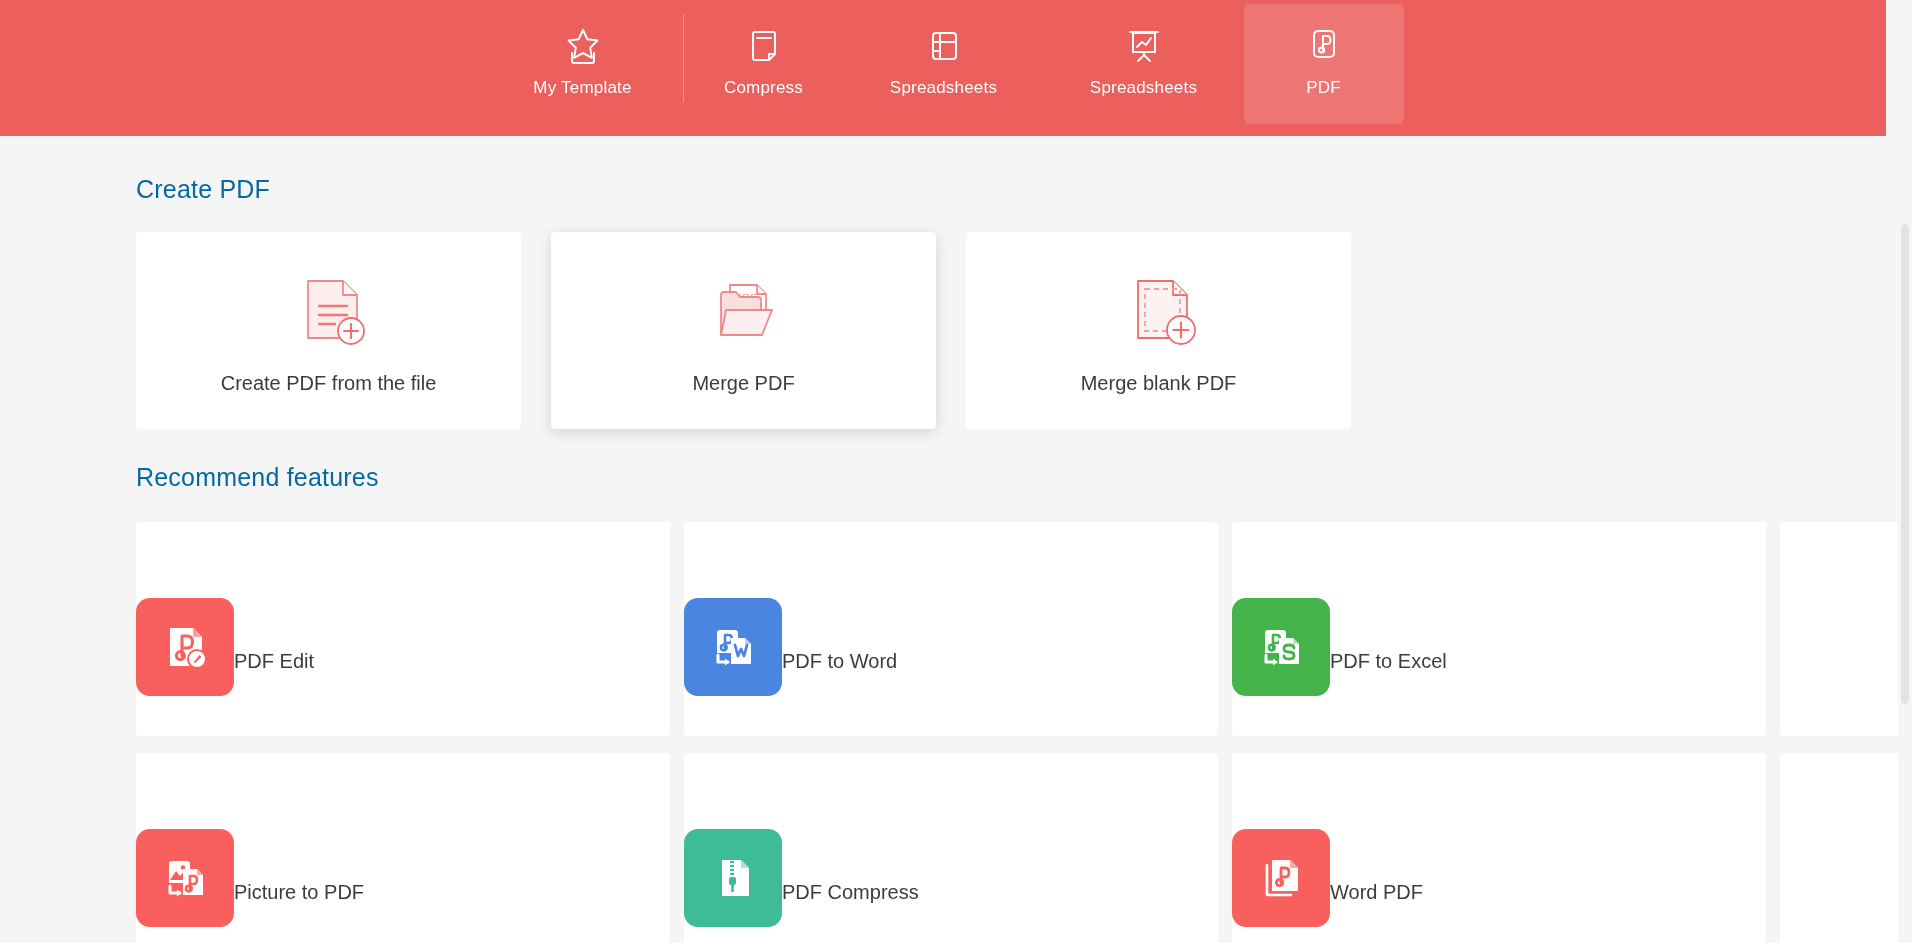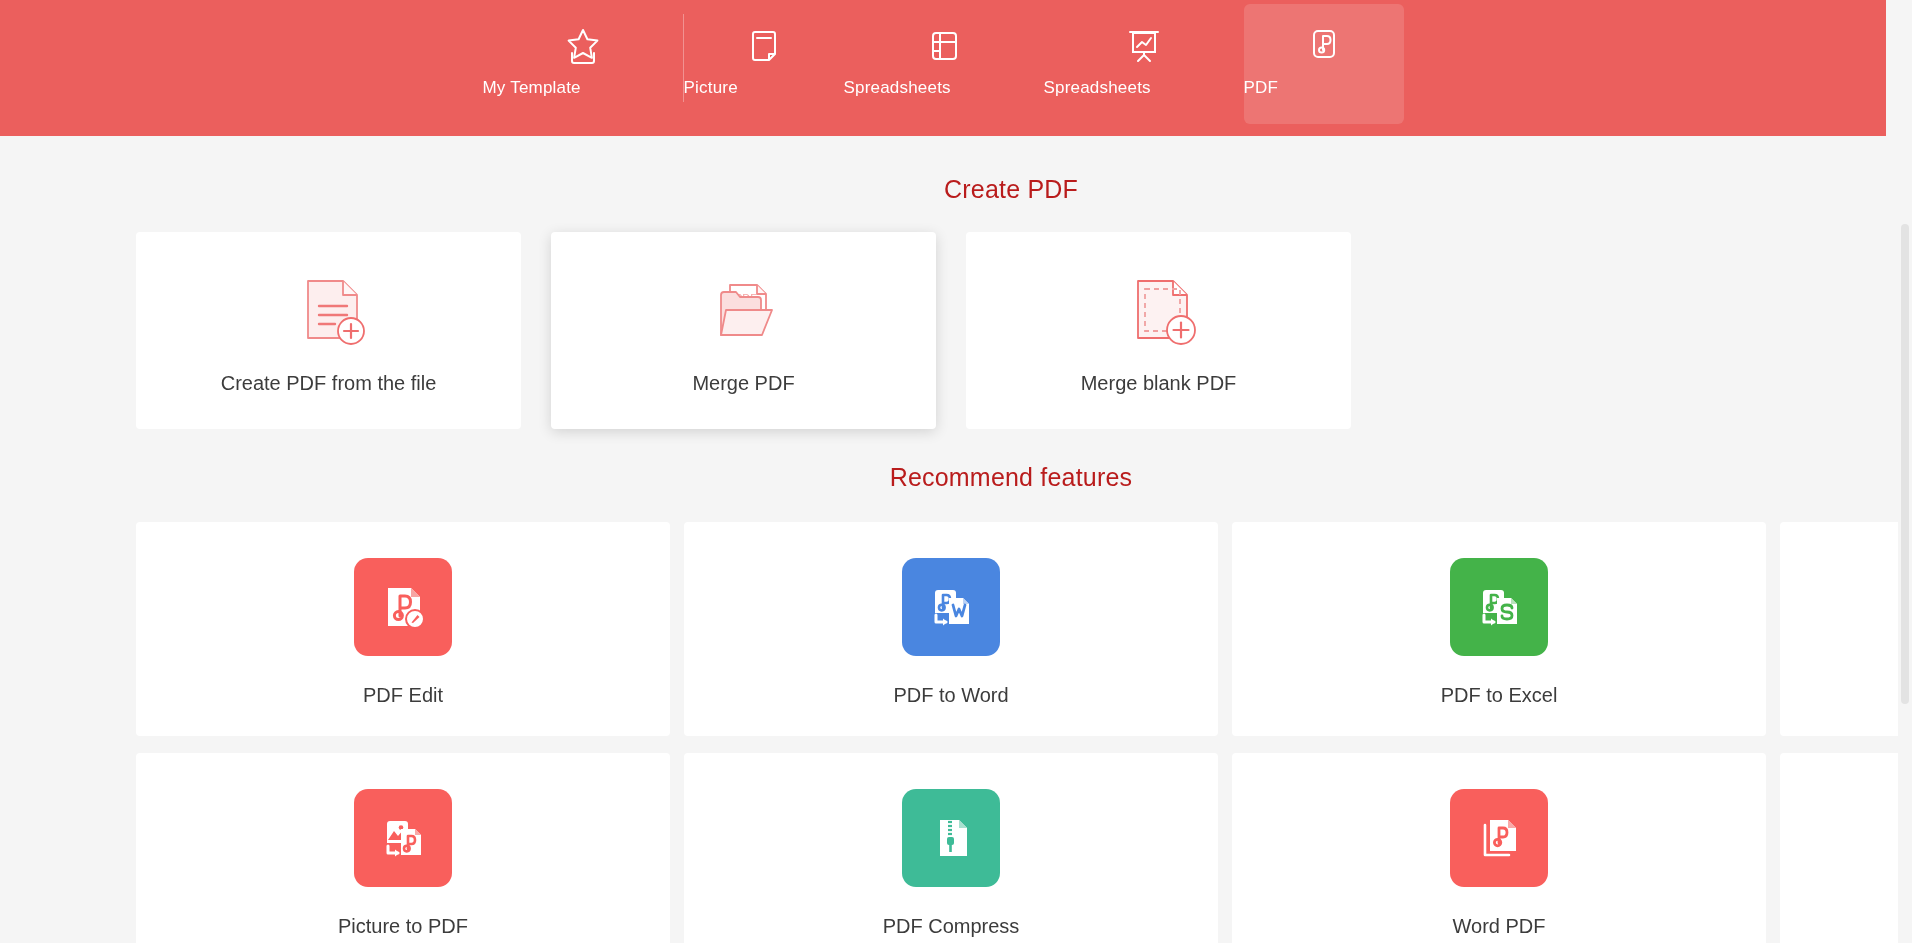--- a/index.html
+++ b/index.html
@@ -14,21 +14,21 @@
 
   
   .topnav {
     position:absolute; left:0; top:0; width:1886px; height:136px;
     background:#eb5f5d;
     display:flex; align-items:flex-start; justify-content:center;
   }
   .nav-items { display:flex; align-items:flex-start; height:136px; }
   .nav-item {
     width:160px; height:120px; margin-top:4px;
-    display:flex; flex-direction:column; justify-content:flex-start;
+    display:flex; flex-direction:column; align-items:center; justify-content:flex-start;
     padding-top:18px;
     border-radius:6px;
     cursor:pointer;
     position:relative;
   }
   .nav-item.wide { width:200px; }
   .nav-item.active { background:rgba(255,255,255,0.14); }
   .nav-icon { height:48px; display:flex; align-items:center; justify-content:center; }
   .nav-label {
     margin-top:8px; font-size:17px; color:#ffffff; letter-spacing:.2px;
@@ -36,22 +36,22 @@
   }
   .nav-sep {
     width:1px; height:88px; margin-top:14px;
     background:rgba(255,255,255,0.32);
     align-self:flex-start;
   }
 
   
   .content { position:absolute; left:0; top:136px; width:1886px; height:807px; }
   .section-title {
-    font-size:25px; color:#b91c1c; font-weight:400;
-    margin-left:136px; letter-spacing:.2px;text-align:center;
+    font-size:25px; color:#0369a1; font-weight:400;
+    margin-left:136px; letter-spacing:.2px;
   }
   #create-title { padding-top:39px; }
   #recommend-title { padding-top:34px; }
 
   .create-row {
     display:flex; margin-left:136px; margin-top:28px;
   }
   .create-card {
     width:385px; height:197px; background:#ffffff; border-radius:4px;
     margin-right:30px;
@@ -67,21 +67,21 @@
   .features {
     margin-left:136px; margin-top:30px;
     display:grid;
     grid-template-columns:repeat(4, 534px);
     grid-auto-rows:214px;
     column-gap:14px; row-gap:17px;
     width:2200px;
   }
   .feature-card {
     background:#ffffff; border-radius:4px;
-    display:flex; flex-direction:column; align-items:center; justify-content:flex-start;
+    display:flex; flex-direction:row; align-items:center; justify-content:flex-start;
     padding-top:36px;
     cursor:pointer;
   }
   .feature-tile {
     width:98px; height:98px; border-radius:14px;
     display:flex; align-items:center; justify-content:center;
   }
   .feature-label { font-size:20px; color:#3c3c3c; margin-top:28px; }
 
   
@@ -116,21 +116,21 @@
       <div class="nav-sep"></div>
 
       <div class="nav-item">
         <span class="nav-icon">
           <svg width="44" height="44" viewBox="0 0 44 44">
             <path d="M13 8 Q11 8 11 10 L11 34 Q11 36 13 36 L27 36 L33 30 L33 10 Q33 8 31 8 Z" fill="none" stroke="#fff" stroke-width="2" stroke-linejoin="round"></path>
             <path d="M27 36 L27 30 L33 30" fill="none" stroke="#fff" stroke-width="2" stroke-linejoin="round"></path>
             <line x1="15" y1="14" x2="29" y2="14" stroke="#fff" stroke-width="2" stroke-linecap="round"></line>
           </svg>
         </span>
-        <span class="nav-label">Picture</span>
+        <span class="nav-label">Compress</span>
       </div>
 
       <div class="nav-item wide">
         <span class="nav-icon">
           <svg width="44" height="44" viewBox="0 0 44 44">
             <rect x="11" y="9" width="23" height="26" rx="3" fill="none" stroke="#fff" stroke-width="2"></rect>
             <line x1="18" y1="9" x2="18" y2="35" stroke="#fff" stroke-width="2"></line>
             <line x1="11" y1="18" x2="34" y2="18" stroke="#fff" stroke-width="2"></line>
             <line x1="11" y1="27" x2="18" y2="27" stroke="#fff" stroke-width="2"></line>
           </svg>

